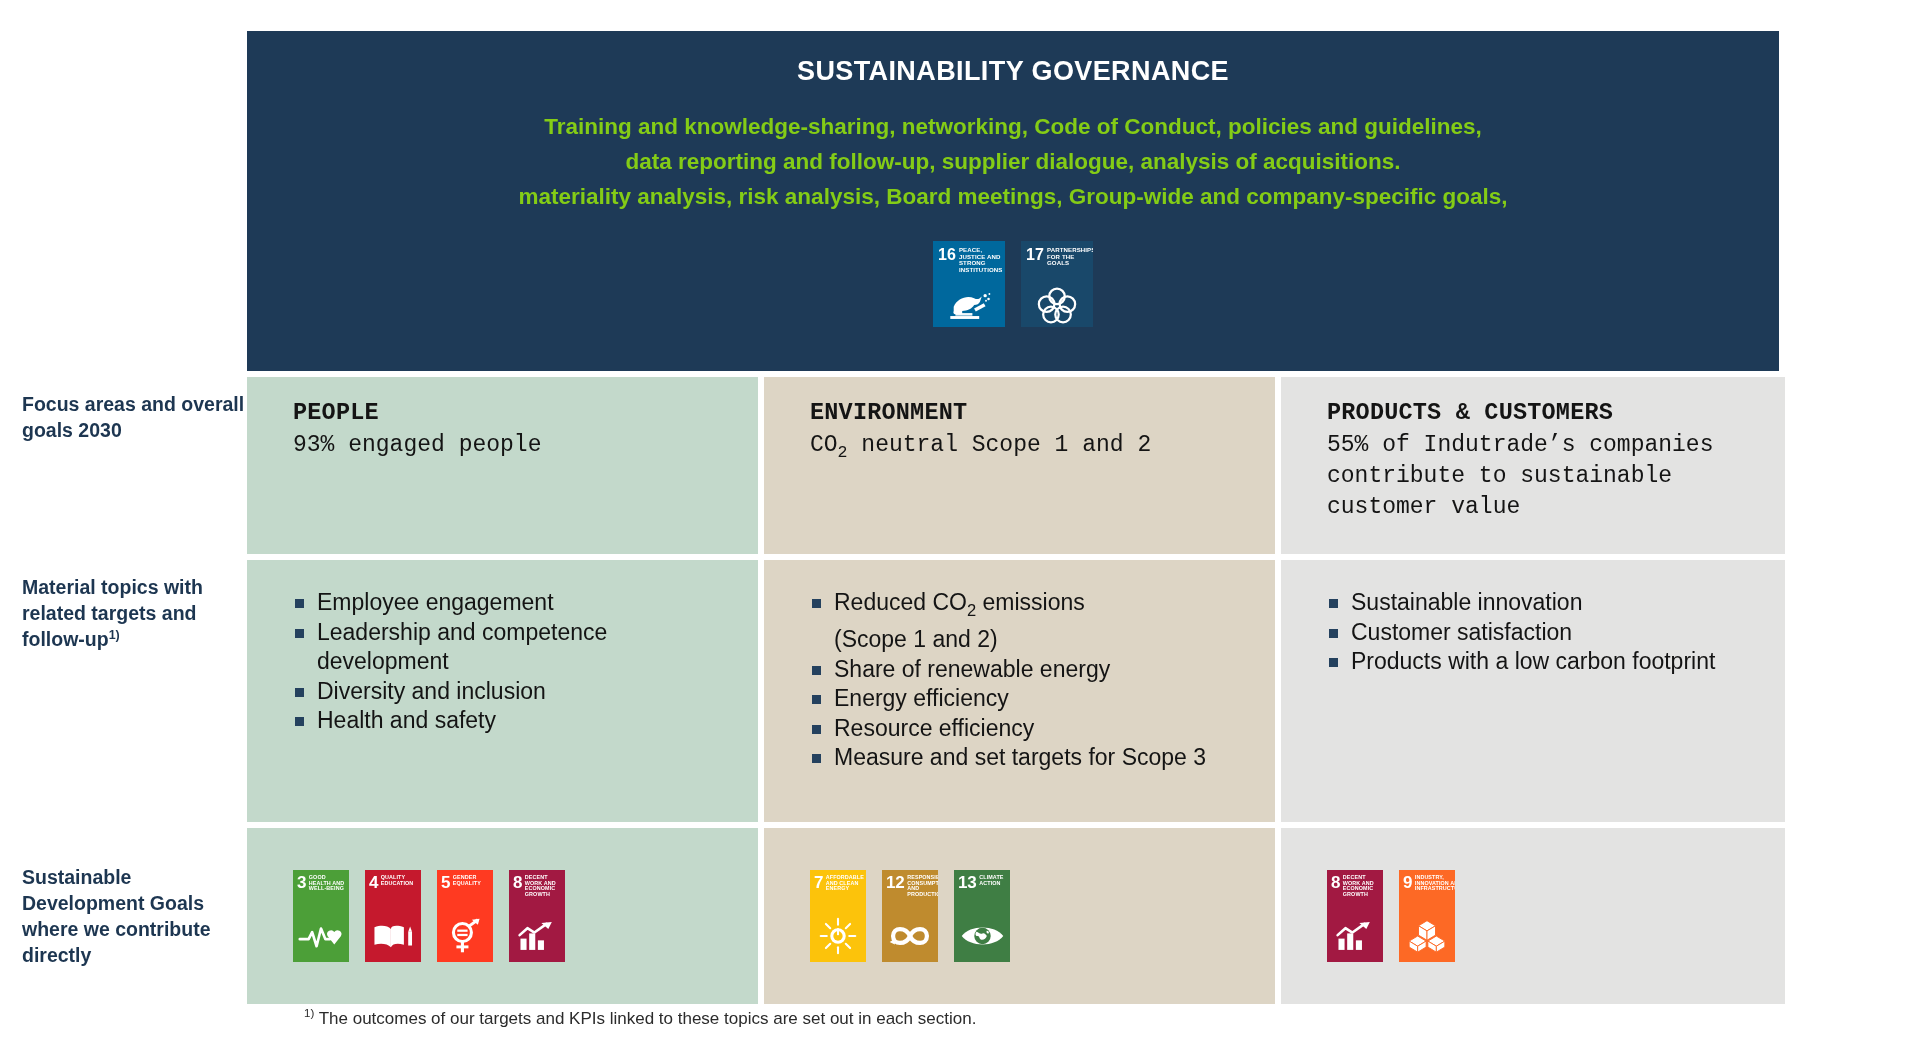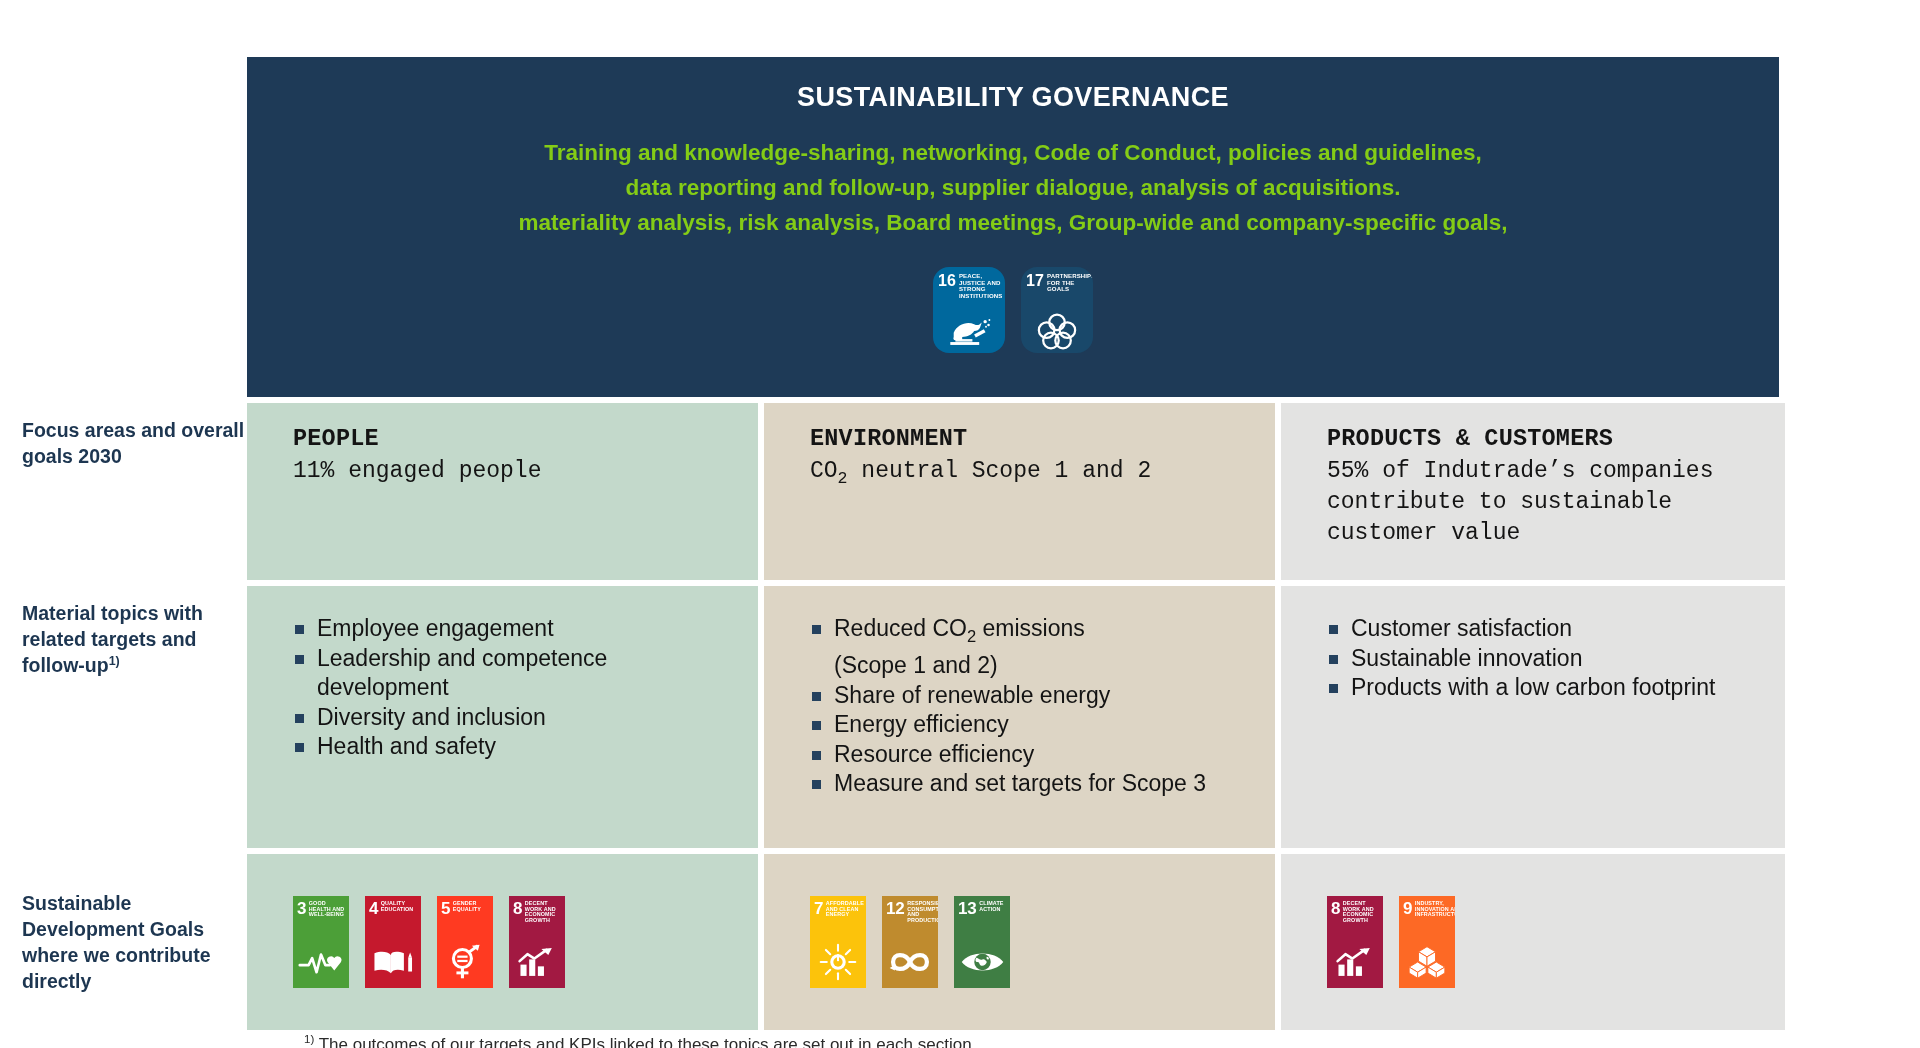--- a/index.html
+++ b/index.html
@@ -3,21 +3,21 @@
 <meta charset="utf-8">
 <style>
   html,body{margin:0;padding:0;}
   body{
     width:1920px;height:1048px;
     background:#ffffff;
     font-family:"Liberation Sans", sans-serif;
     color:#1d3651;
     overflow:hidden;
   }
-  .page{position:relative;width:1920px;height:771px;margin-top:26px;}
+  .page{position:relative;width:1920px;height:771px;}
 
   
   .gov-banner{
     position:absolute;left:247px;top:31px;width:1532px;height:340px;
     background:#1e3a57;
     box-sizing:border-box;
     display:flex;flex-direction:column;align-items:center;
     padding-top:25px;
   }
   .gov-title{
@@ -48,21 +48,21 @@
     color:#fff;font-weight:bold;line-height:1.06;
     text-transform:uppercase;letter-spacing:.1px;
   }
   .sdg .sdg-art{
     position:absolute;left:0;right:0;bottom:5%;
     display:flex;align-items:center;justify-content:center;
   }
   .sdg .sdg-art svg{display:block;}
 
   
-  .sdg-hdr{width:72px;height:86px;border-radius:16px;}
+  .sdg-hdr{width:72px;height:86px;}
   .sdg-hdr .sdg-num{font-size:16px;}
   .sdg-hdr .sdg-name{font-size:6.1px;}
   .sdg-hdr .sdg-art{height:36px;}
 
   
   .sdg-cell{width:56px;height:92px;}
   .sdg-cell .sdg-num{font-size:17px;}
   .sdg-cell .sdg-name{font-size:5.4px;}
   .sdg-cell .sdg-art{height:42px;}
 
@@ -177,21 +177,21 @@
     </div>
   </div>
 
   <div class="matrix">
 
     <div class="row r-goals">
       <div class="rowlabel top">Focus areas and overall goals 2030</div>
 
       <div class="cell c-people">
         <div class="cell-title">PEOPLE</div>
-        <div class="cell-goal">11% engaged people</div>
+        <div class="cell-goal">93% engaged people</div>
       </div>
 
       <div class="cell c-env">
         <div class="cell-title">ENVIRONMENT</div>
         <div class="cell-goal"><span>CO</span><sub>2</sub><span> neutral Scope 1 and 2</span></div>
       </div>
 
       <div class="cell c-prod">
         <div class="cell-title">PRODUCTS &amp; CUSTOMERS</div>
         <div class="cell-goal">55% of Indutrade’s companies contribute to sustainable customer value</div>
@@ -217,22 +217,22 @@
           <li><span>Reduced CO</span><sub>2</sub><span> emissions</span><br><span>(Scope 1 and 2)</span></li>
           <li>Share of renewable energy</li>
           <li>Energy efficiency</li>
           <li>Resource efficiency</li>
           <li>Measure and set targets for Scope 3</li>
         </ul>
       </div>
 
       <div class="cell c-prod">
         <ul class="topics">
+          <li>Sustainable innovation</li>
           <li>Customer satisfaction</li>
-          <li>Sustainable innovation</li>
           <li>Products with a low carbon footprint</li>
         </ul>
       </div>
     </div>
 
     <div class="row r-sdg">
       <div class="rowlabel">Sustainable Development Goals where we contribute directly</div>
 
       <div class="cell c-people">
         <div class="sdg-row-wrap">

